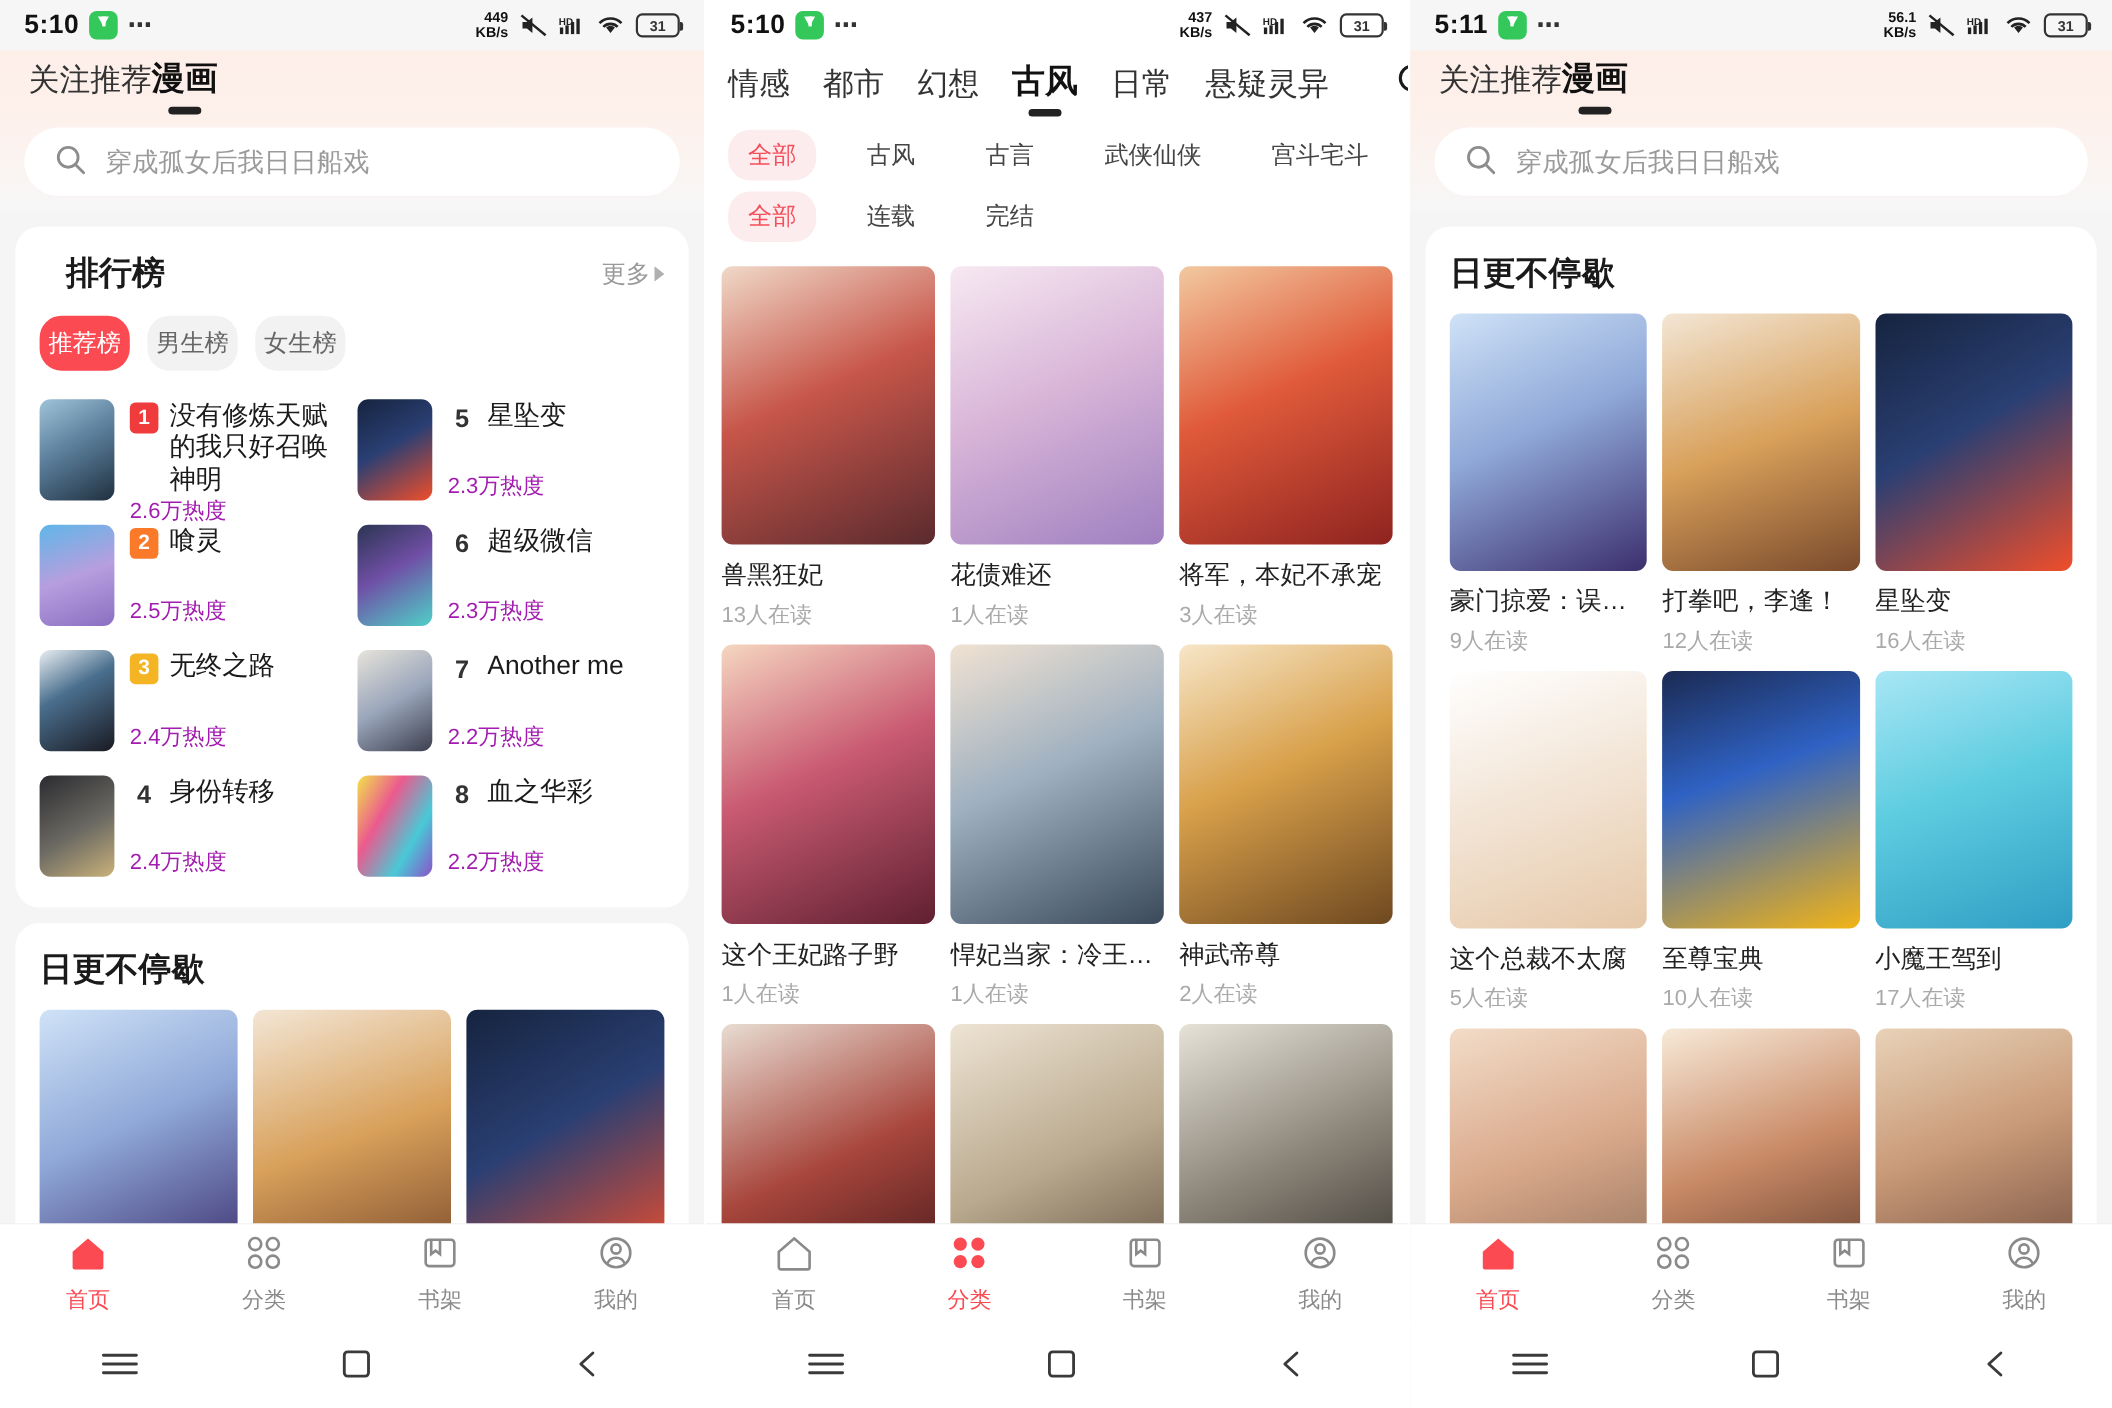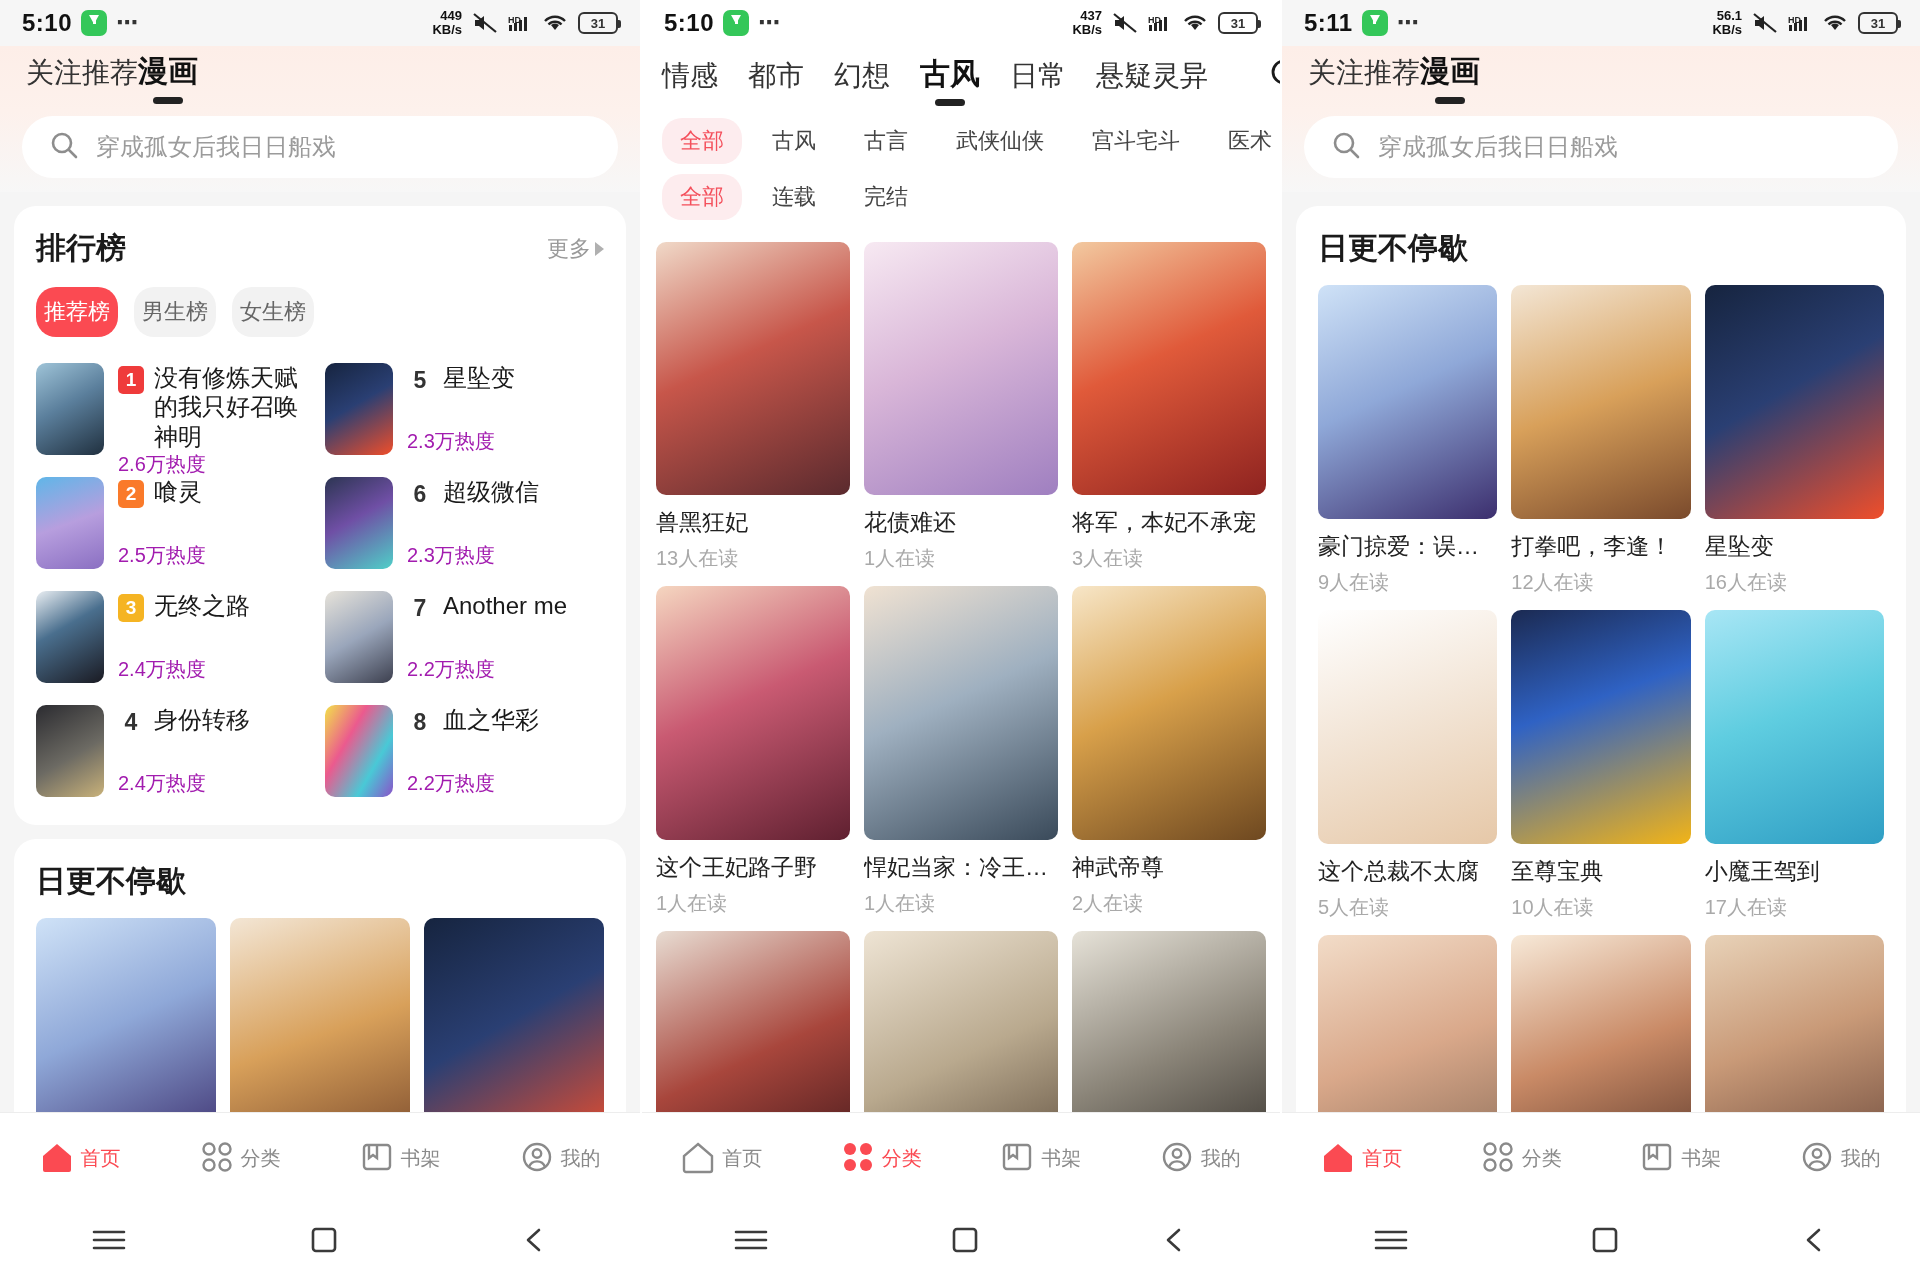--- a/index.html
+++ b/index.html
@@ -75,21 +75,21 @@
     display: flex; align-items: center; gap: 16px; padding: 0 26px;
   }
   .searchbar .mag { flex: 0 0 auto; }
   .search-ph { font-size: 24px; color: #9b9b9b; }
 
   
   .body { flex: 1; overflow: hidden; position: relative; background: #f5f5f5; }
   .card {
     background: #fff; border-radius: 22px; margin: 14px 14px 0; padding: 22px 22px 18px;
   }
-  .card-head { display:flex; align-items:center; justify-content:space-between; }
+  .card-head { display:flex; align-items:center; justify-content:space-between;margin-left:24px; }
   .card-title { font-size: 30px; font-weight: bold; color: #1a1a1a; }
   .more { font-size: 22px; color: #9a9a9a; display: flex; align-items: center; gap: 4px; }
   .chev { width: 0; height: 0; border-left: 9px solid #b0b0b0; border-top: 7px solid transparent; border-bottom: 7px solid transparent; }
 
   .seg { display: flex; gap: 16px; margin-top: 18px; }
   .seg-item {
     font-size: 22px; padding: 10px 8px; border-radius: 20px;
     background: #f2f2f2; color: #666;
   }
   .seg-item.active { background: #fb4a52; color: #fff; }
@@ -123,32 +123,32 @@
   .cat-head { background: #fff; flex: 0 0 auto; padding-bottom: 8px; }
   .cat-tabs { display: flex; align-items: flex-end; padding: 6px 20px 0; height: 62px; gap: 30px; }
   .cat-tab { font-size: 28px; color: #333; position: relative; padding-bottom: 13px; white-space: nowrap; }
   .cat-tab.active { font-weight: bold; color: #111; font-size: 30px; }
   .cat-tab.active::after {
     content:""; position:absolute; left:50%; transform:translateX(-50%); bottom: 2px;
     width: 30px; height: 7px; border-radius: 4px; background: #222;
   }
   .cat-tab.clipped { overflow: hidden; width: 22px; }
   .cat-search { margin-left: auto; padding-bottom: 10px; }
-  .filter-row { display: flex; align-items: flex-end; gap: 12px; padding: 10px 20px 0; }
+  .filter-row { display: flex; align-items: flex-end; gap: 28px; padding: 10px 20px 0; }
   .f-chip { font-size: 22px; color: #444; padding: 8px 18px; border-radius: 20px; white-space: nowrap; }
   .f-chip.active { background: #fdecee; color: #f4505c; }
 
   .grid3 { display: grid; grid-template-columns: repeat(3,1fr); gap: 14px; padding: 14px; }
 
   
   .botnav {
     flex: 0 0 auto; height: 92px; background: #fff; display: flex;
     border-top: 1px solid #ededed;
   }
-  .nav-item { flex:1; display:flex; flex-direction:row; align-items:center; justify-content:center; gap:7px; }
+  .nav-item { flex:1; display:flex; flex-direction:column; align-items:center; justify-content:center; gap:7px; }
   .nav-label { font-size: 20px; color: #8a8a8a; }
   .nav-item.active .nav-label { color: #fb4a52; }
   .navbar-sys {
     flex: 0 0 auto; height: 76px; background: #fff;
     display:flex; align-items:center; justify-content:space-around;
   }
   .sys-btn { color: #3a3a3a; }
 </style>
 </head>
 <body>

